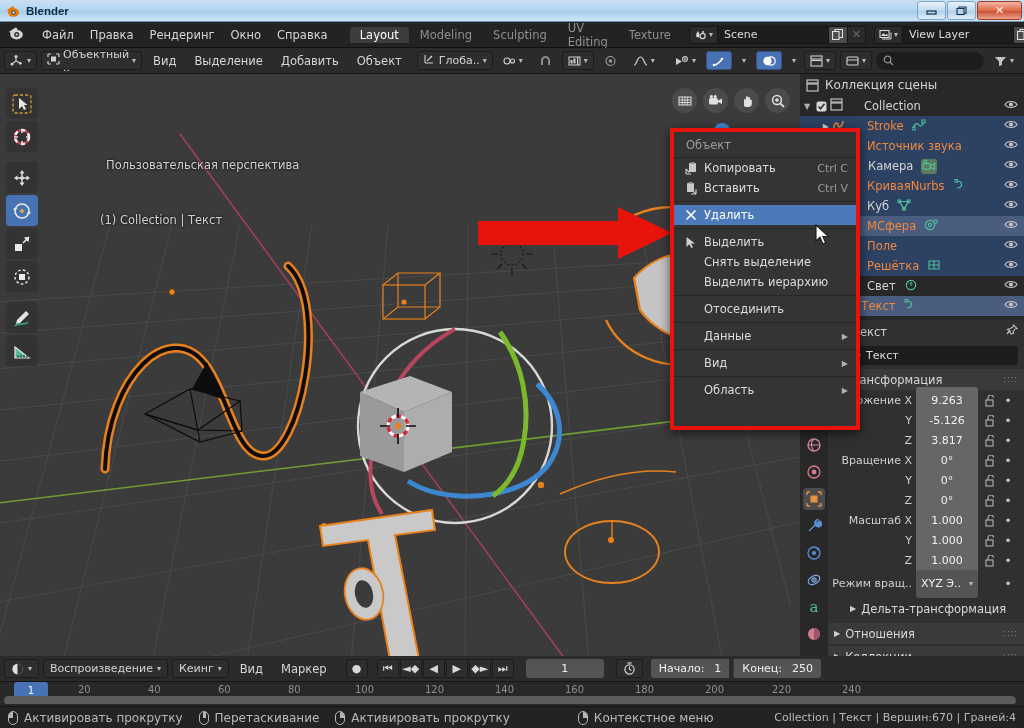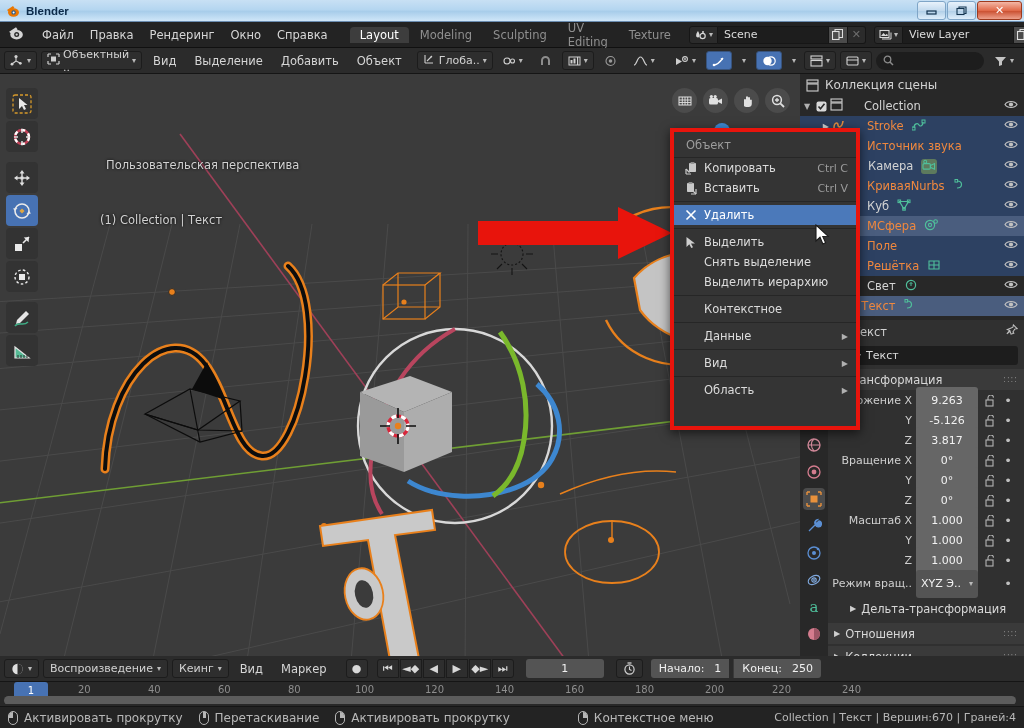--- a/index.html
+++ b/index.html
@@ -763,21 +763,21 @@
     </div>
     <div class="ctx-item">
       <span class="ctx-ic"></span>
       <span>Выделить иерархию</span>
     </div>
 
     <div class="ctx-div"></div>
 
     <div class="ctx-item">
       <span class="ctx-ic"></span>
-      <span>Контекстное</span>
+      <span>Отосединить</span>
     </div>
 
     <div class="ctx-div"></div>
 
     <div class="ctx-item">
       <span class="ctx-ic"></span>
       <span>Данные</span>
       <span class="ctx-arrow">▶</span>
     </div>
 

